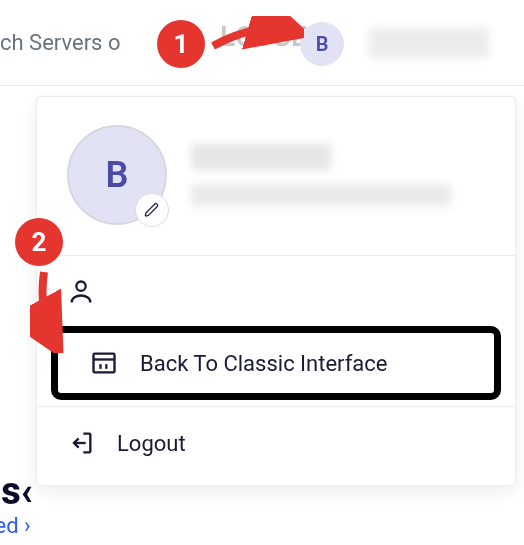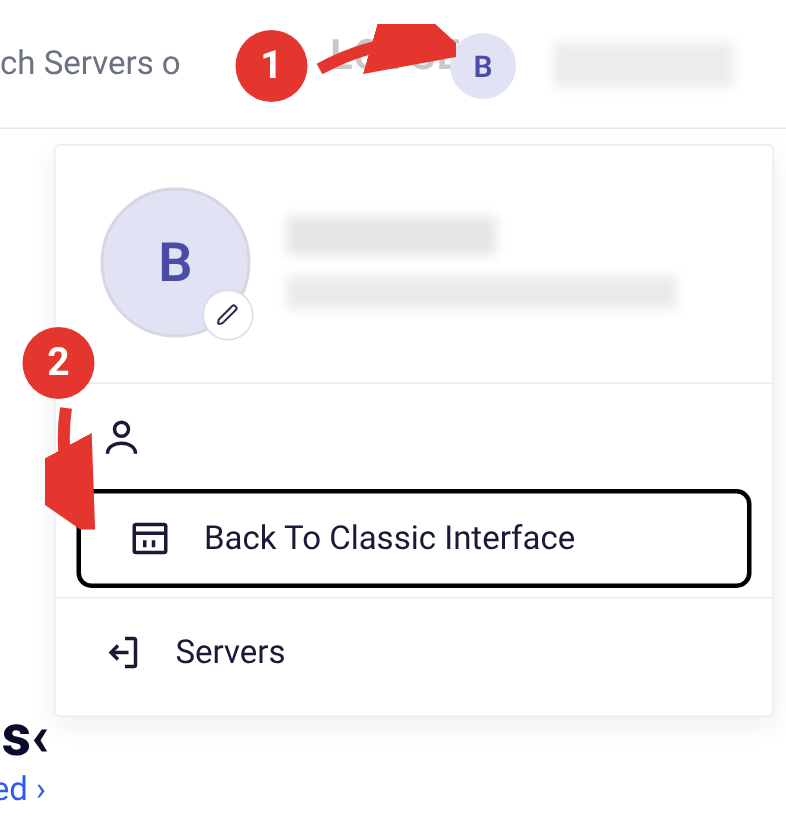--- a/index.html
+++ b/index.html
@@ -138,21 +138,21 @@
     }
     .icon-svg {
       width: 28px; height: 28px;
       color: #1a1a36;
       stroke: currentColor;
       stroke-width: 2;
       fill: none;
       flex-shrink: 0;
     }
     .highlight-box {
-      border: 3px solid #000000;
+      border: 7px solid #000000;
       border-radius: 10px;
       margin: 4px 14px;
       padding: 10px 32px;
       text-align: right;
     }
     .bottom-frag {
       position: absolute;
       left: -20px;
       bottom: 0;
       padding: 0 0 6px 0;
@@ -235,21 +235,21 @@
     </div>
 
     <div class="menu-divider"></div>
 
     <div class="menu-item">
       <svg class="icon-svg" viewBox="0 0 24 24">
         <path d="M14 4h5a1 1 0 0 1 1 1v14a1 1 0 0 1-1 1h-5"></path>
         <path d="M10 8l-4 4 4 4"></path>
         <line x1="6" y1="12" x2="16" y2="12"></line>
       </svg>
-      <span>Servers</span>
+      <span>Logout</span>
     </div>
   </div>
 </div>
 
 <div class="bottom-frag">
   <div class="bottom-head">ɔs‹</div>
   <div class="bottom-link">ɹted ›</div>
 </div>
 
 <div class="marker marker-1">

